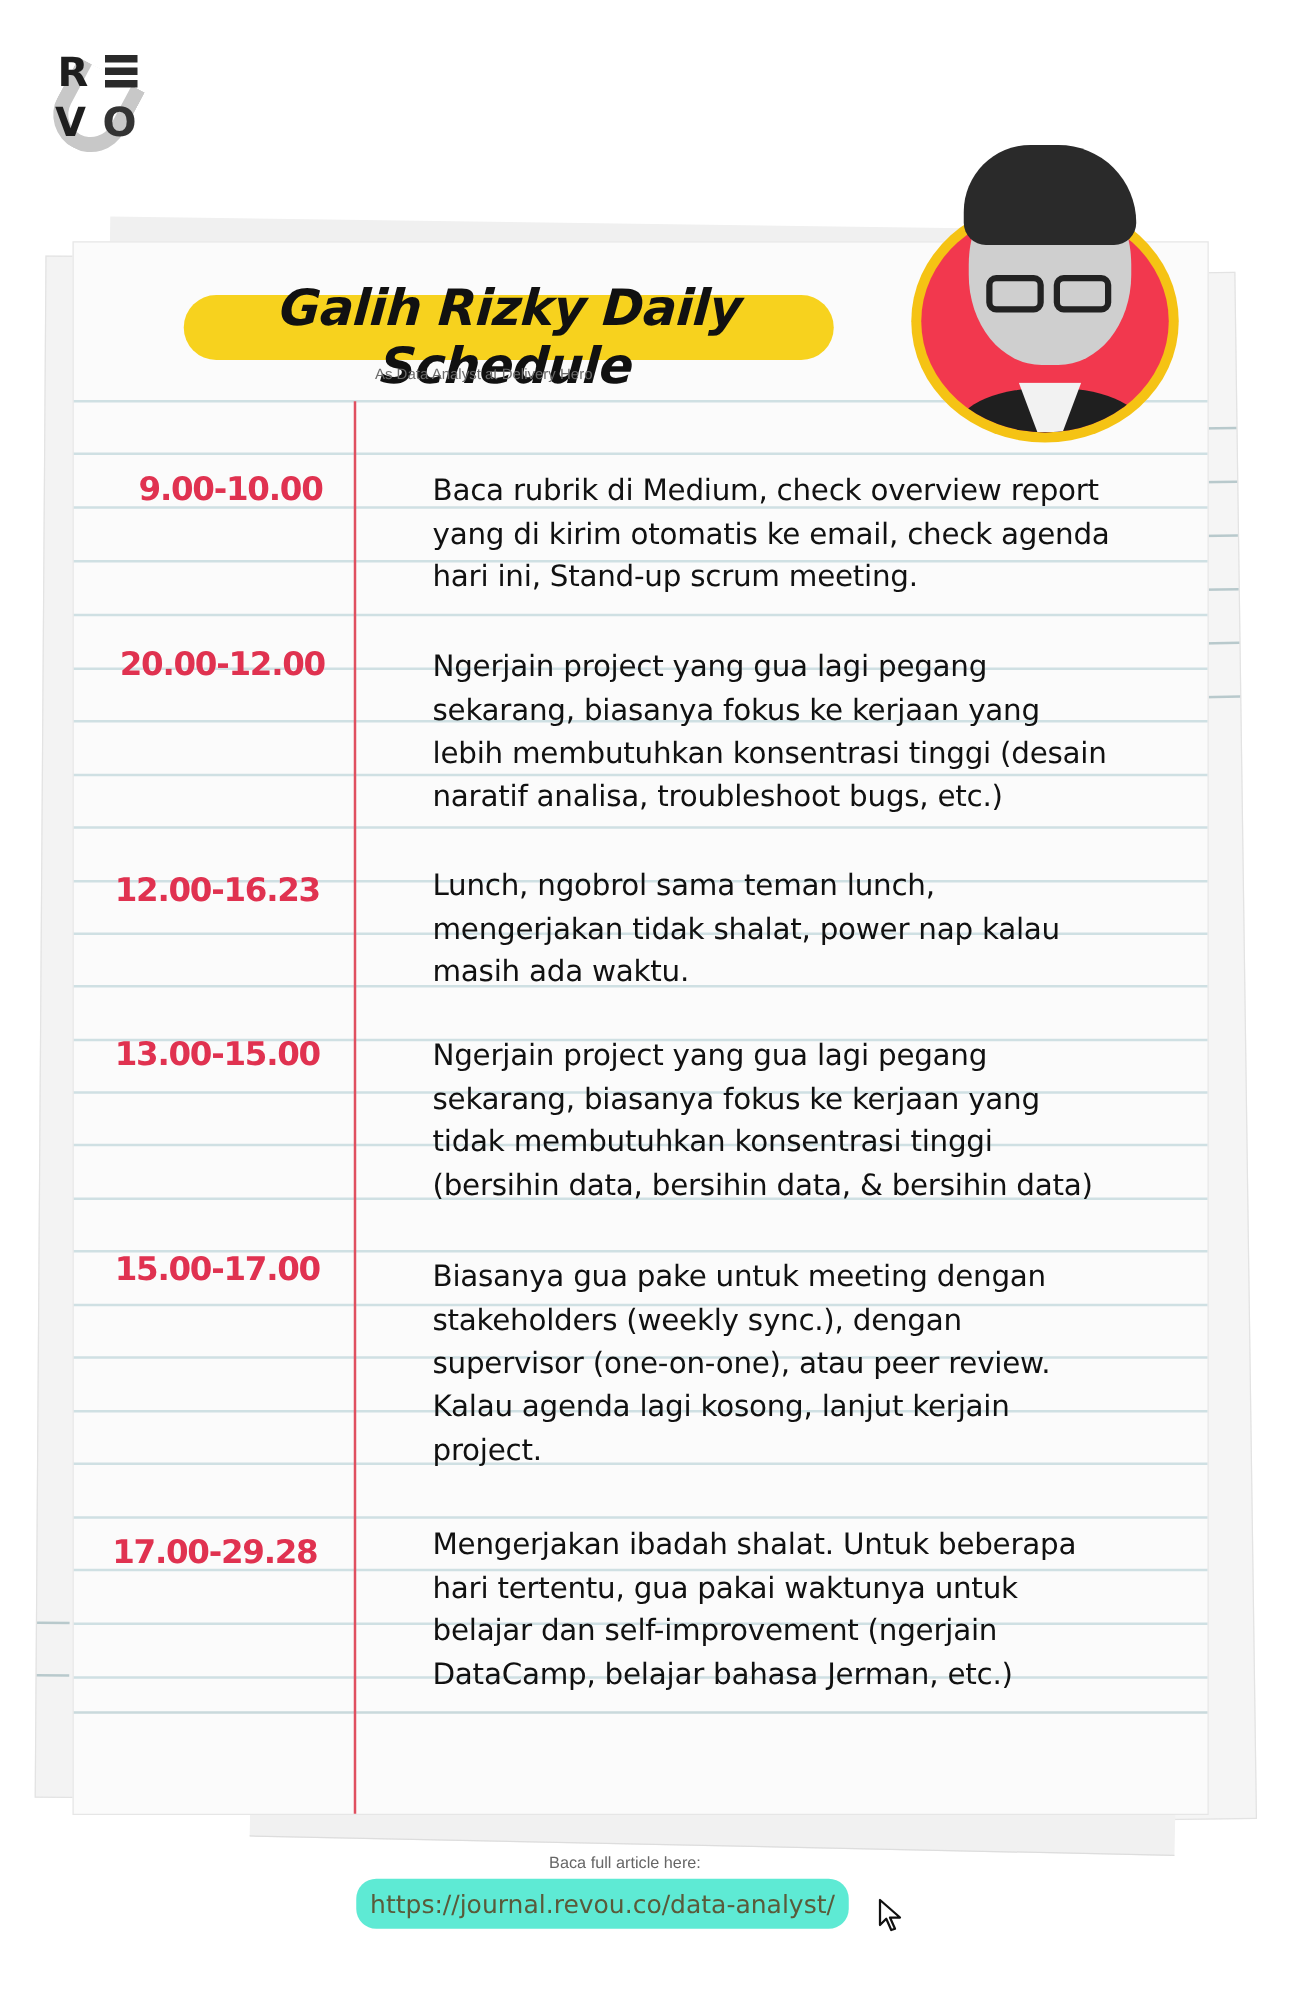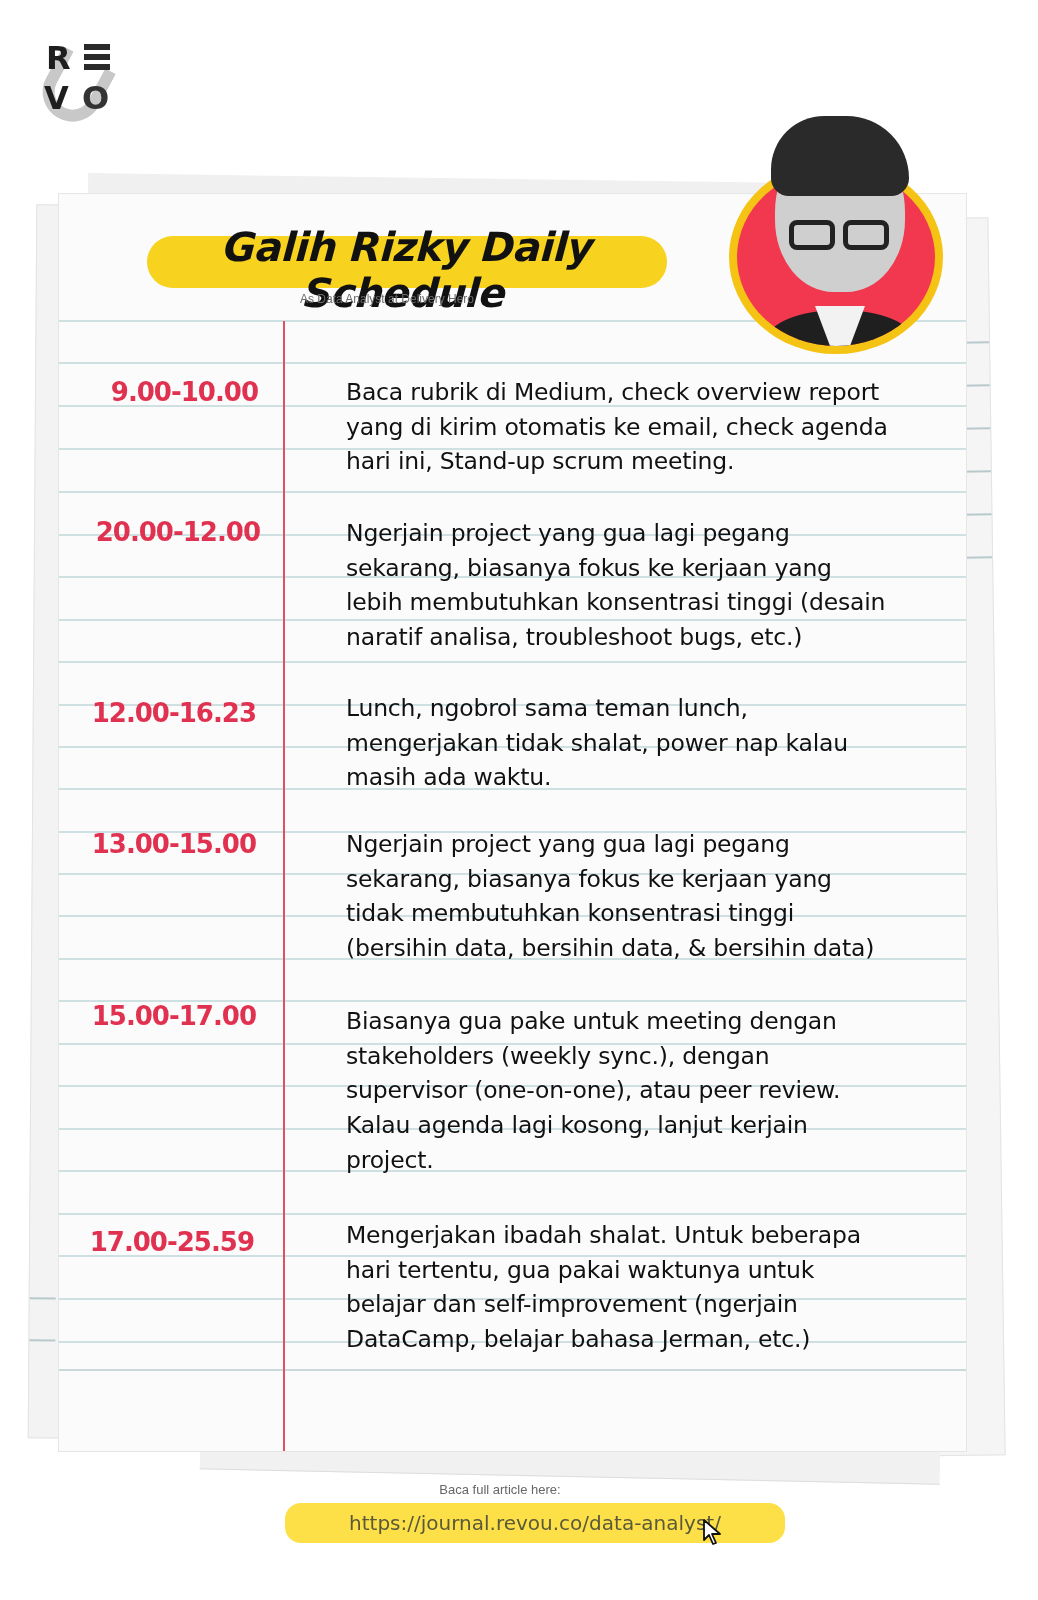--- a/index.html
+++ b/index.html
@@ -104,22 +104,22 @@
     font-family:"DejaVu Sans", sans-serif; font-size:23.5px; line-height:34.7px; color:#111;
     white-space:pre-line; letter-spacing:-0.2px;
   }
 
   
   .read-label {
     position:absolute; left:0; width:1000px; top:1482px; text-align:center;
     font-size:13px; color:#666;
   }
   .url-pill {
-    position:absolute; left:285px; top:1503px; width:500px; height:40px; border-radius:16px;
-    background:#fde047; text-decoration:none;
+    position:absolute; left:285px; top:1503px; width:394px; height:40px; border-radius:16px;
+    background:#5eead4; text-decoration:none;
     display:flex; align-items:center; justify-content:center;
   }
   .url-text { font-family:"DejaVu Sans", sans-serif; font-size:20px; color:#5a5a3a; }
   .cursor { position:absolute; left:702px; top:1518px; width:22px; height:28px; }
 </style>
 </head>
 <body>
 
 <div class="logo">
   <div class="swoosh"></div>
@@ -223,21 +223,21 @@
   </div>
   <div>
     <div class="time" style="top:1001px;left:56px">15.00-17.00</div>
     <div class="desc" style="top:1004px">Biasanya gua pake untuk meeting dengan
 stakeholders (weekly sync.), dengan
 supervisor (one-on-one), atau peer review.
 Kalau agenda lagi kosong, lanjut kerjain
 project.</div>
   </div>
   <div>
-    <div class="time" style="top:1227px;left:54px">17.00-25.59</div>
+    <div class="time" style="top:1227px;left:54px">17.00-29.28</div>
     <div class="desc" style="top:1218px">Mengerjakan ibadah shalat. Untuk beberapa
 hari tertentu, gua pakai waktunya untuk
 belajar dan self-improvement (ngerjain
 DataCamp, belajar bahasa Jerman, etc.)</div>
   </div>
 </div>
 
 <div class="read-label">Baca full article here:</div>
 <a class="url-pill">
   <span class="url-text">https://journal.revou.co/data-analyst/</span>

